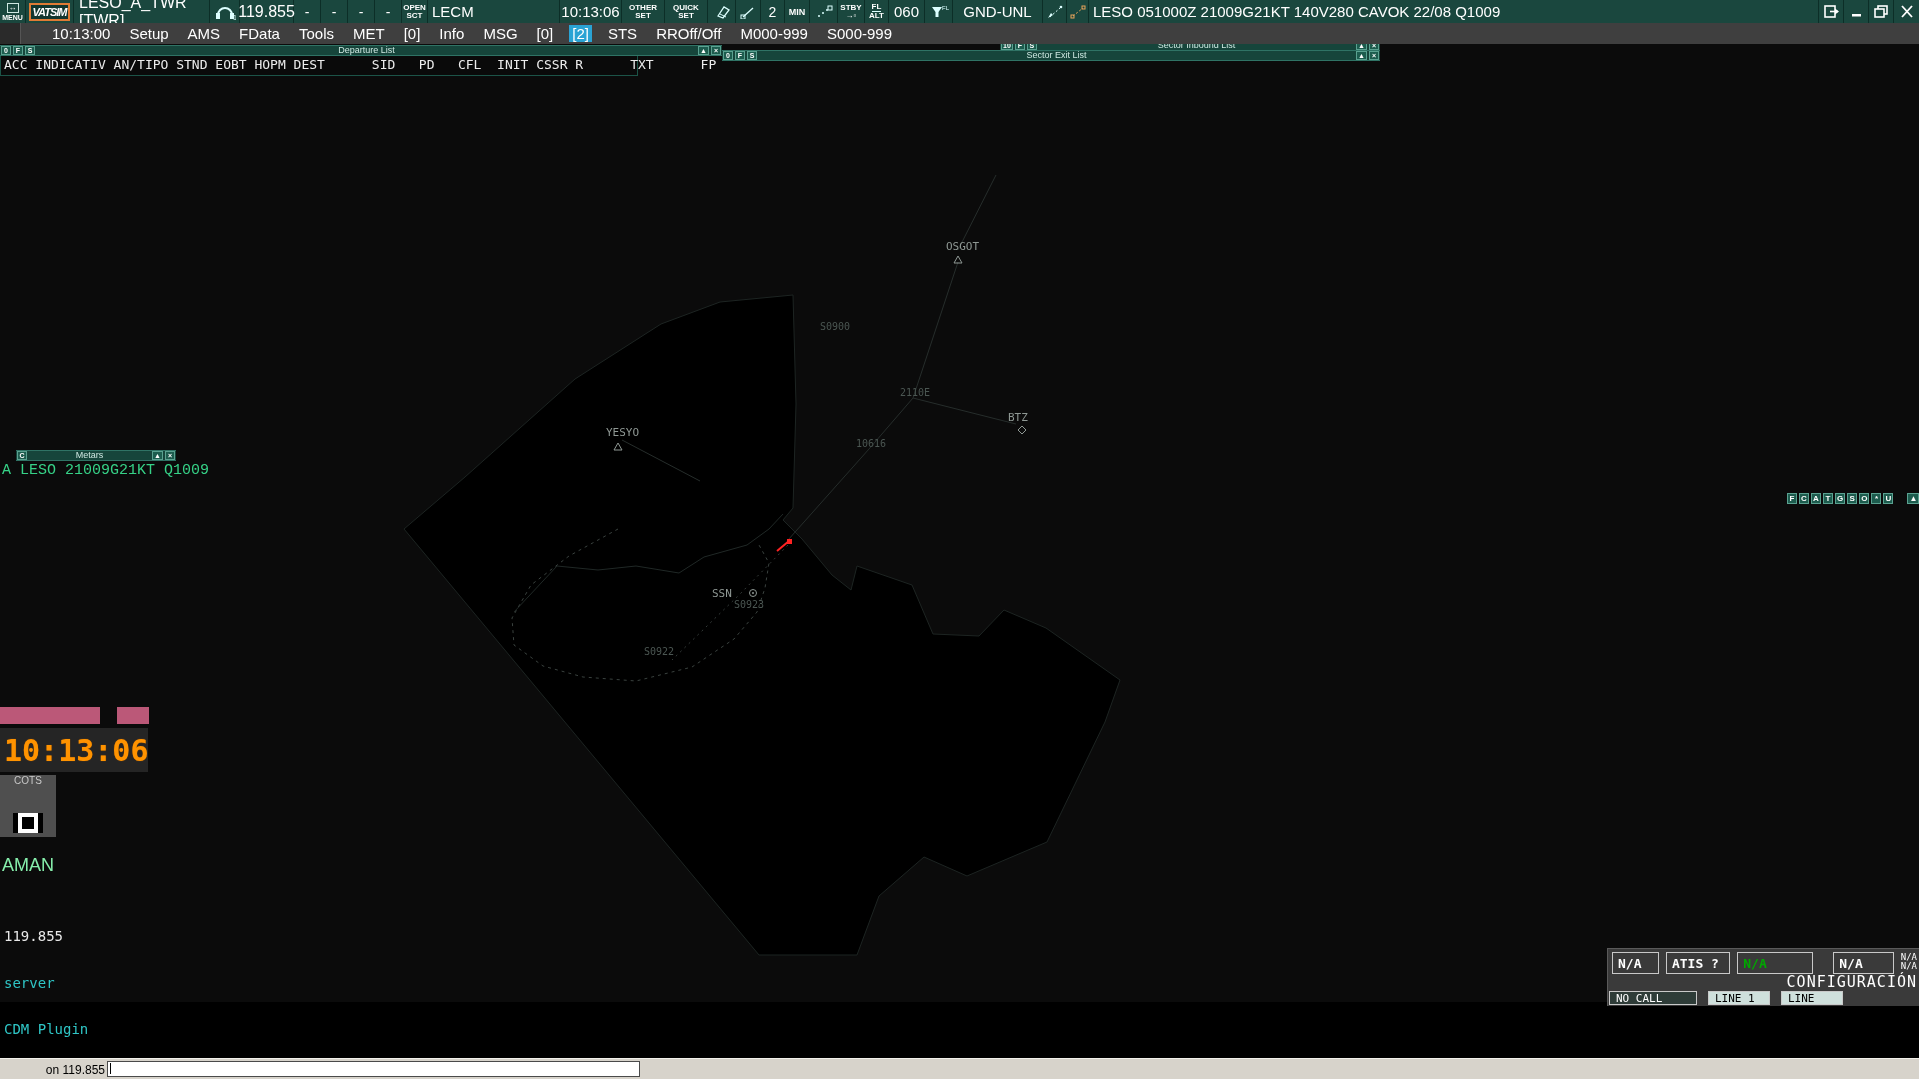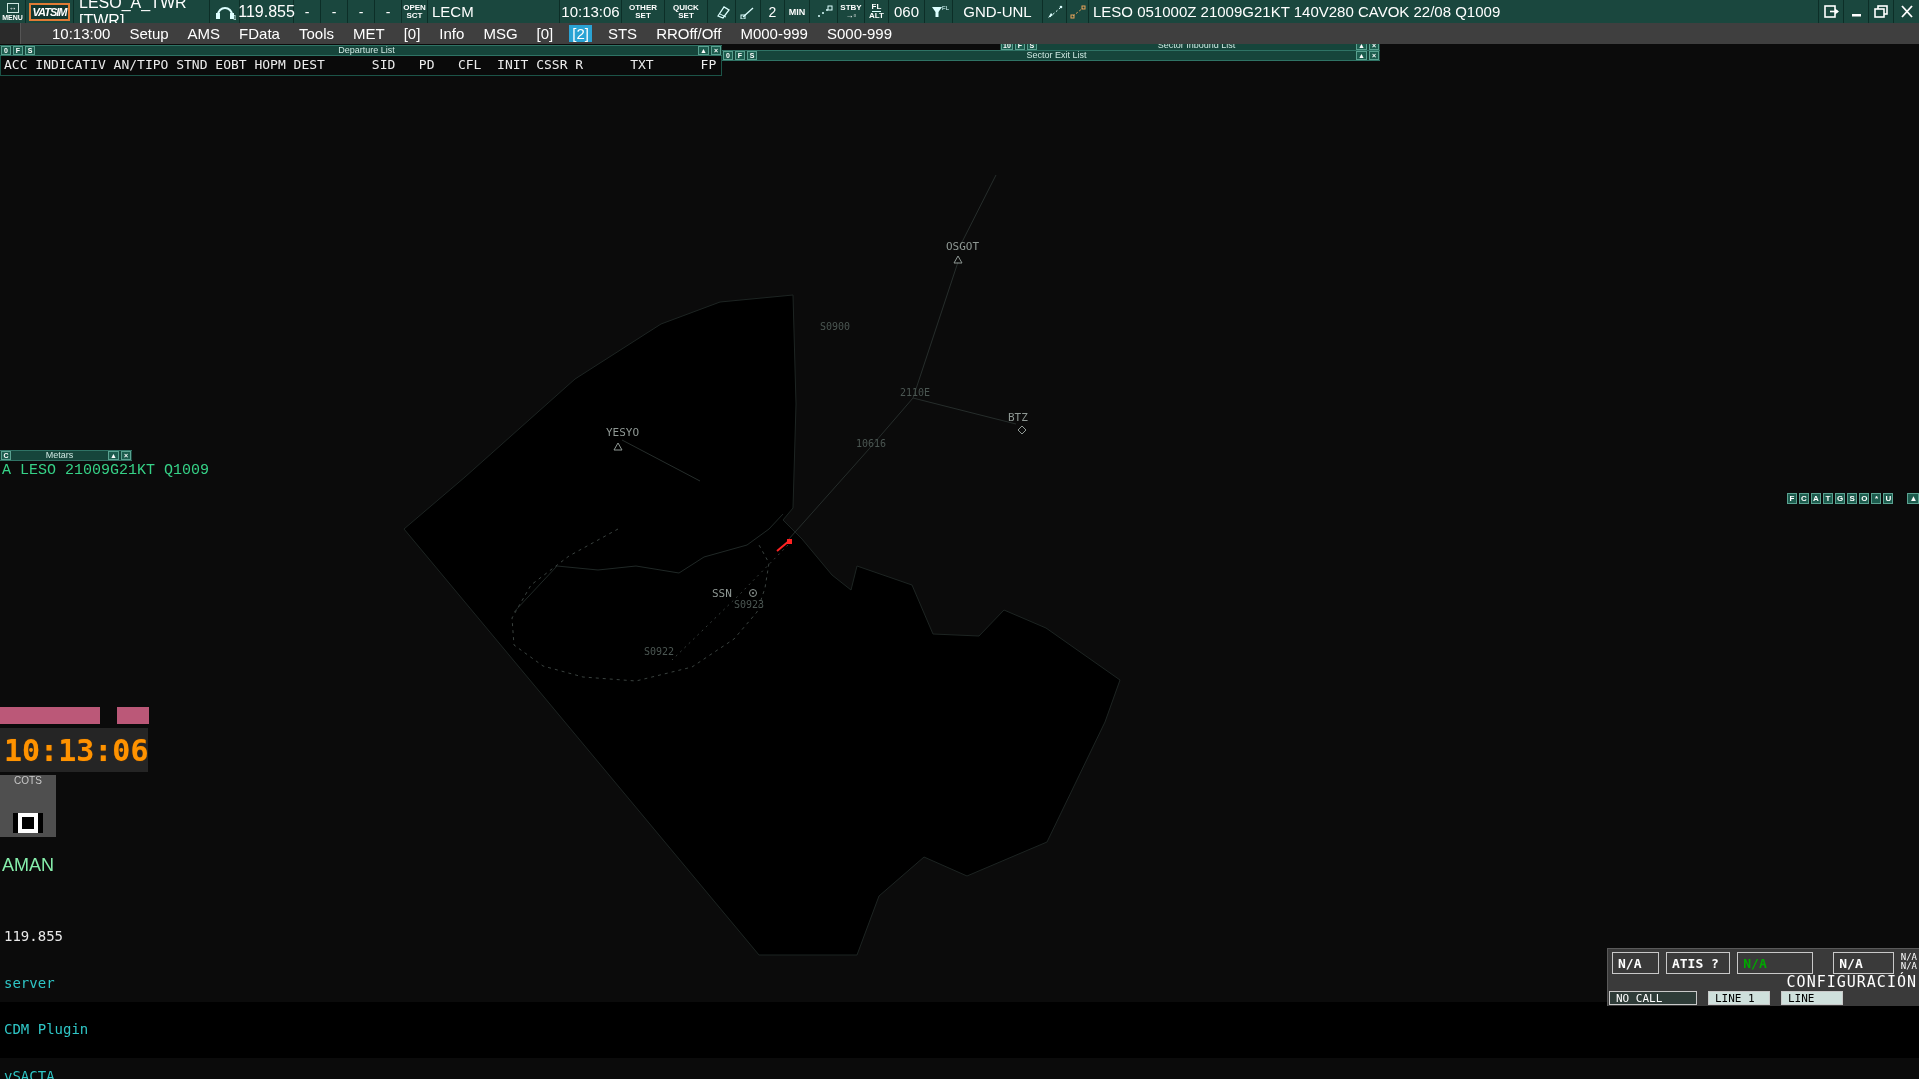--- a/index.html
+++ b/index.html
@@ -261,41 +261,41 @@
   </div>
 
   <div class="abs wtitle" style="left:0;top:45px;width:722px;">
     <span class="wbtn">0</span>
     <span class="wbtn">F</span>
     <span class="wbtn">S</span>
     <span class="ttl">Departure List</span>
     <span class="wbtn">▲</span>
     <span class="wbtn">×</span>
   </div>
-  <div class="abs hdrrow" style="left:0;top:56px;width:722px;height:20px;">ACC INDICATIV AN/TIPO STND EOBT HOPM DEST      SID   PD   CFL  INIT CSSR R      TXT      FP</div>
+  <div class="abs hdrrow" style="left:0;top:56px;width:638px;height:20px;">ACC INDICATIV AN/TIPO STND EOBT HOPM DEST      SID   PD   CFL  INIT CSSR R      TXT      FP</div>
 
   <div class="abs wtitle" style="left:1000px;top:40px;width:380px;">
     <span class="wbtn">10</span>
     <span class="wbtn">F</span>
     <span class="wbtn">S</span>
     <span class="ttl">Sector Inbound List</span>
     <span class="wbtn">▲</span>
     <span class="wbtn">×</span>
   </div>
 
   <div class="abs wtitle" style="left:722px;top:50px;width:658px;">
     <span class="wbtn">0</span>
     <span class="wbtn">F</span>
     <span class="wbtn">S</span>
     <span class="ttl">Sector Exit List</span>
     <span class="wbtn">▲</span>
     <span class="wbtn">×</span>
   </div>
 
-  <div class="abs wtitle" style="left:0;top:450px;width:132px;align-items:flex-end;">
+  <div class="abs wtitle" style="left:16px;top:450px;width:160px;align-items:flex-end;">
     <span class="wbtn">C</span>
     <span class="ttl">Metars</span>
     <span class="wbtn">▲</span>
     <span class="wbtn">×</span>
   </div>
   <div class="abs metar-green" style="left:2px;top:462px;">A LESO 21009G21KT Q1009</div>
 
   <div class="abs minitb">
     <span class="wbtn">F</span>
     <span class="wbtn">C</span>
@@ -349,14 +349,20 @@
       </span>
     </div>
     <div class="config">CONFIGURACIÓN</div>
     <div class="row3">
       <span class="bbox dark">NO CALL</span>
       <span class="bbox light">LINE 1</span>
       <span class="bbox light">LINE</span>
     </div>
   </div>
 
+  <div class="abs cmdbar">
+    <span class="lbl">on 119.855</span>
+    <span class="inp">
+        <span class="caret"></span>
+      </span>
+  </div>
 
 </div>
 
 </body></html>

